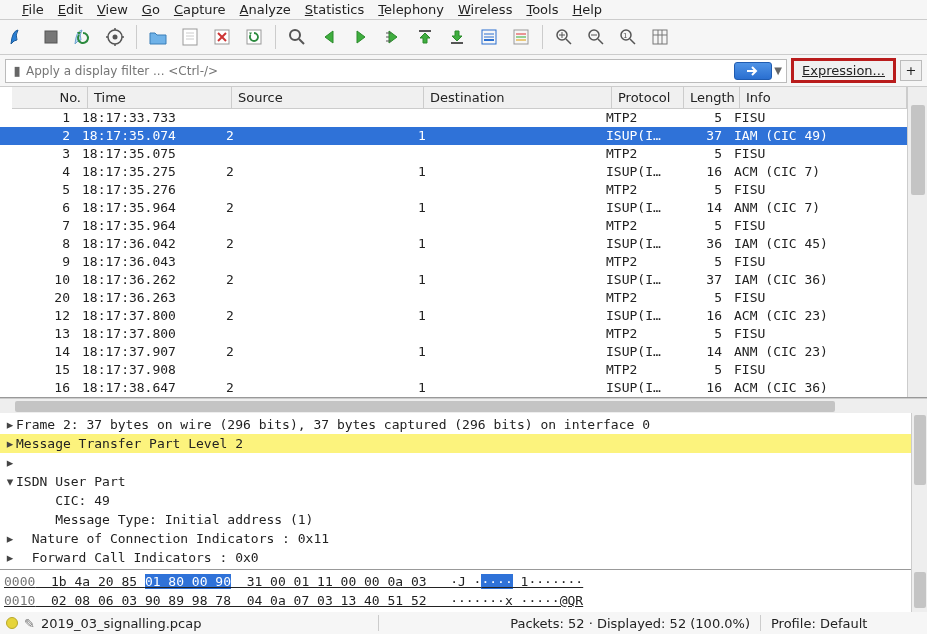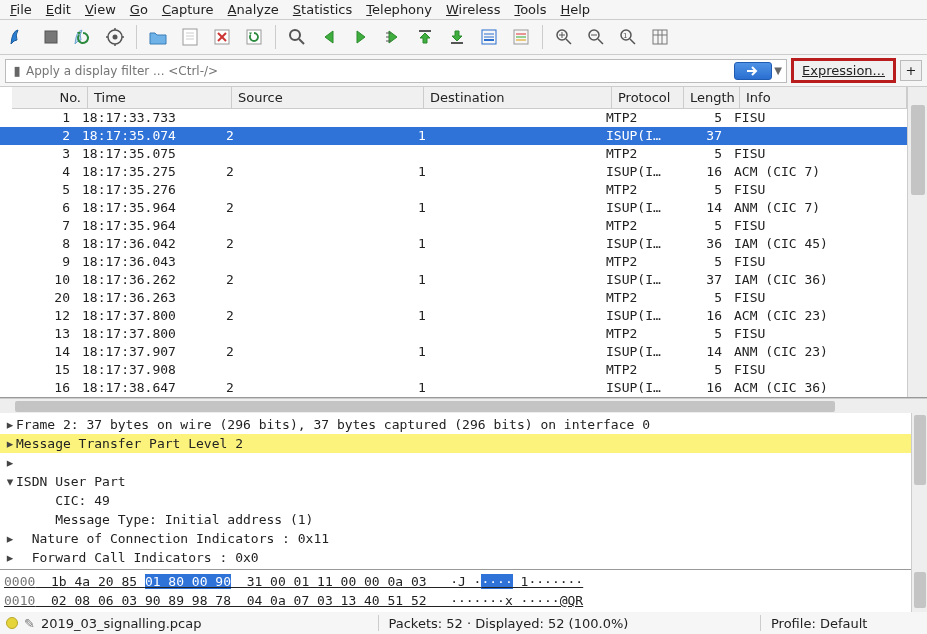--- a/index.html
+++ b/index.html
@@ -1,17 +1,17 @@
 <!DOCTYPE html>
 <html><head>
 <meta charset="utf-8">
 <style>
   * { box-sizing: border-box; margin: 0; padding: 0; }
   body { font-family: "DejaVu Sans", Arial, sans-serif; font-size: 13px; color: #222; background: #fff; width: 927px; height: 634px; overflow: hidden; display: flex; flex-direction: column; }
-  .menubar { display: flex; gap: 14px; padding: 2px 10px; border-bottom: 1px solid #ccc; background: #f6f6f6; }
+  .menubar { display: flex; gap: 14px; padding: 2px 22px; border-bottom: 1px solid #ccc; background: #f6f6f6; }
   .menubar span { cursor: default; }
   .menubar u { text-decoration: underline; }
   .toolbar { display: flex; align-items: center; gap: 6px; padding: 4px 6px; border-bottom: 1px solid #ccc; background: #f6f6f6; }
   .tbtn { width: 26px; height: 26px; display: flex; align-items: center; justify-content: center; border: 1px solid transparent; border-radius: 3px; }
   .tbtn svg { width: 20px; height: 20px; }
   .tsep { width: 1px; height: 24px; background: #ccc; margin: 0 2px; }
   .filterbar { display: flex; align-items: center; gap: 4px; padding: 3px 5px; border-bottom: 1px solid #ccc; background: #f6f6f6; }
   .filter-input { flex: 1; display: flex; align-items: center; border: 1px solid #bbb; background: #fff; height: 24px; padding: 0 2px; }
   .filter-icon { width: 18px; text-align: center; color: #666; }
   .filter-input input { flex: 1; border: none; outline: none; font-family: inherit; font-size: 12px; color: #888; }
@@ -39,21 +39,21 @@
   .drow { display: flex; align-items: flex-start; padding: 0 4px; line-height: 19px;}
   .drow .tw { width: 12px; text-align: center; font-family: sans-serif; color: #444; cursor: default;}
   .drow.hl { background: #fcf37d; }
   .hexpane { flex: 0 0 42px; font-family: "DejaVu Sans Mono", monospace; font-size: 13px; overflow:auto; background:#fff; border-bottom: 1px solid #999; position:relative; padding: 2px 4px; text-decoration: underline;}
   .hexline { white-space: pre; line-height: 19px;}
   .hexsel { background: #2f72d8; color: #fff; }
   .dotsel { background: #2f72d8; color: #fff; }
   .statusbar { display: flex; align-items: center; gap: 10px; padding: 3px 6px; background: #f6f6f6; font-size: 13px; }
   .status-sep { width:1px; height:16px; background:#ccc;}
   .status-left { display:flex; align-items:center; gap:6px; flex:1;}
-  .status-mid { flex:1; text-align:left;}
+  .status-mid { flex:1; text-align:right;}
   .status-right { flex: 0 0 150px; text-align:left;}
   .go-btn { width: 38px; height: 18px; background: linear-gradient(#4f93e6,#2a6fd0); border:1px solid #1f5bb0; border-radius:3px; display:flex; align-items:center; justify-content:center;}
   .go-btn svg { width:14px; height:12px; fill:#fff;}
   .dd { font-size:10px; color:#666; padding:0 2px;}
   .v2 { width:16px; background:#eee; border-left:1px solid #ccc; position:relative;}
   .v2 .thumb{position:absolute; top:2px; left:2px; width:12px; height:70px; background:#c4c4c4; border-radius:2px;}
   .mid-wrap{display:flex; flex:0 0 132px;}
   .details{flex:1;}
   .hex-wrap{display:flex; flex:0 0 42px;}
   .hexpane{flex:1; border-bottom:none;}
@@ -257,20 +257,21 @@
           <div class="col col-len">5</div>
           <div class="col col-info">FISU</div>
         </div>
         <div class="prow sel">
           <div class="col col-no">2</div>
           <div class="col col-time">18:17:35.074</div>
           <div class="col col-src">2</div>
           <div class="col col-dst">1</div>
           <div class="col col-proto">ISUP(I…</div>
           <div class="col col-len">37</div>
+          <div class="col col-info">IAM (CIC 49)</div>
         </div>
         <div class="prow">
           <div class="col col-no">3</div>
           <div class="col col-time">18:17:35.075</div>
           <div class="col col-src"></div>
           <div class="col col-dst"></div>
           <div class="col col-proto">MTP2</div>
           <div class="col col-len">5</div>
           <div class="col col-info">FISU</div>
         </div>

